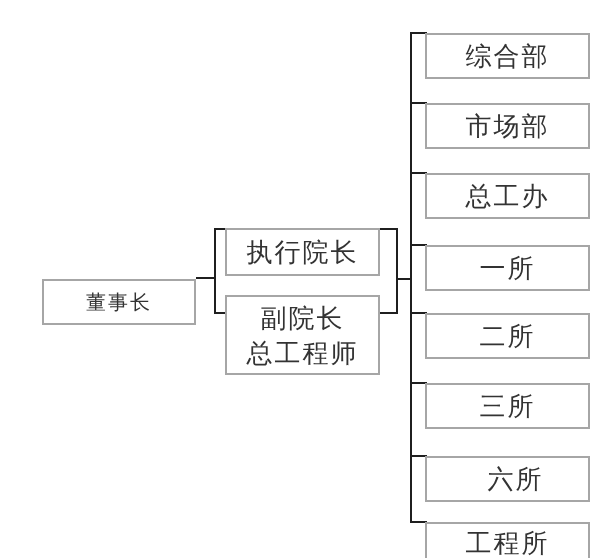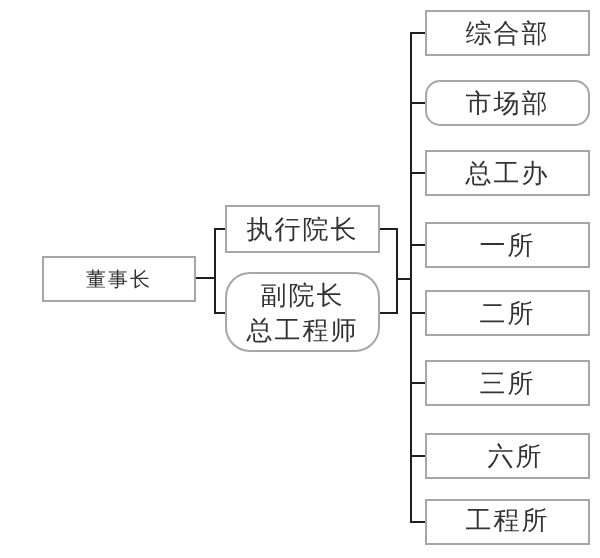--- a/index.html
+++ b/index.html
@@ -21,39 +21,39 @@
     border: 2px solid #a6a6a6;
     background: #ffffff;
     color: #333333;
     display: flex;
     align-items: center;
     justify-content: center;
     font-size: 26px;
     letter-spacing: 2px;
     line-height: 1;
     text-align: center;
+    margin-top: 23px;
   }
   .node.multiline {
     flex-direction: column;
     justify-content: center;
     gap: 9px;
-    border-radius: 25px;
   }
   .line {
     position: absolute;
     background: #1f1f1f;
   }
 
   
   .n-chairman  { left: 42px;  top: 256px; width: 154px; height: 46px; font-size: 20px; }
   .n-exec     { left: 225px; top: 205px; width: 155px; height: 48px; }
   .n-deputy   { left: 225px; top: 272px; width: 155px; height: 80px; }
   .n-dept     { left: 425px; width: 165px; height: 46px; }
   .n-dept-0 { top: 10px; }
-  .n-dept-1 { top: 80px; border-radius: 15px; }
+  .n-dept-1 { top: 80px; }
   .n-dept-2 { top: 150px; }
   .n-dept-3 { top: 222px; }
   .n-dept-4 { top: 290px; }
   .n-dept-5 { top: 360px; }
   .n-dept-6 { top: 433px; padding-left: 16px; }
   .n-dept-7 { top: 499px; font-family: Liberation Mono, monospace; }
 
   
   .l-chairman-h      { left: 196px; top: 277px; width: 20px; height: 2px; }
   .l-left-v          { left: 214px; top: 228px; width: 2px;  height: 86px; }

